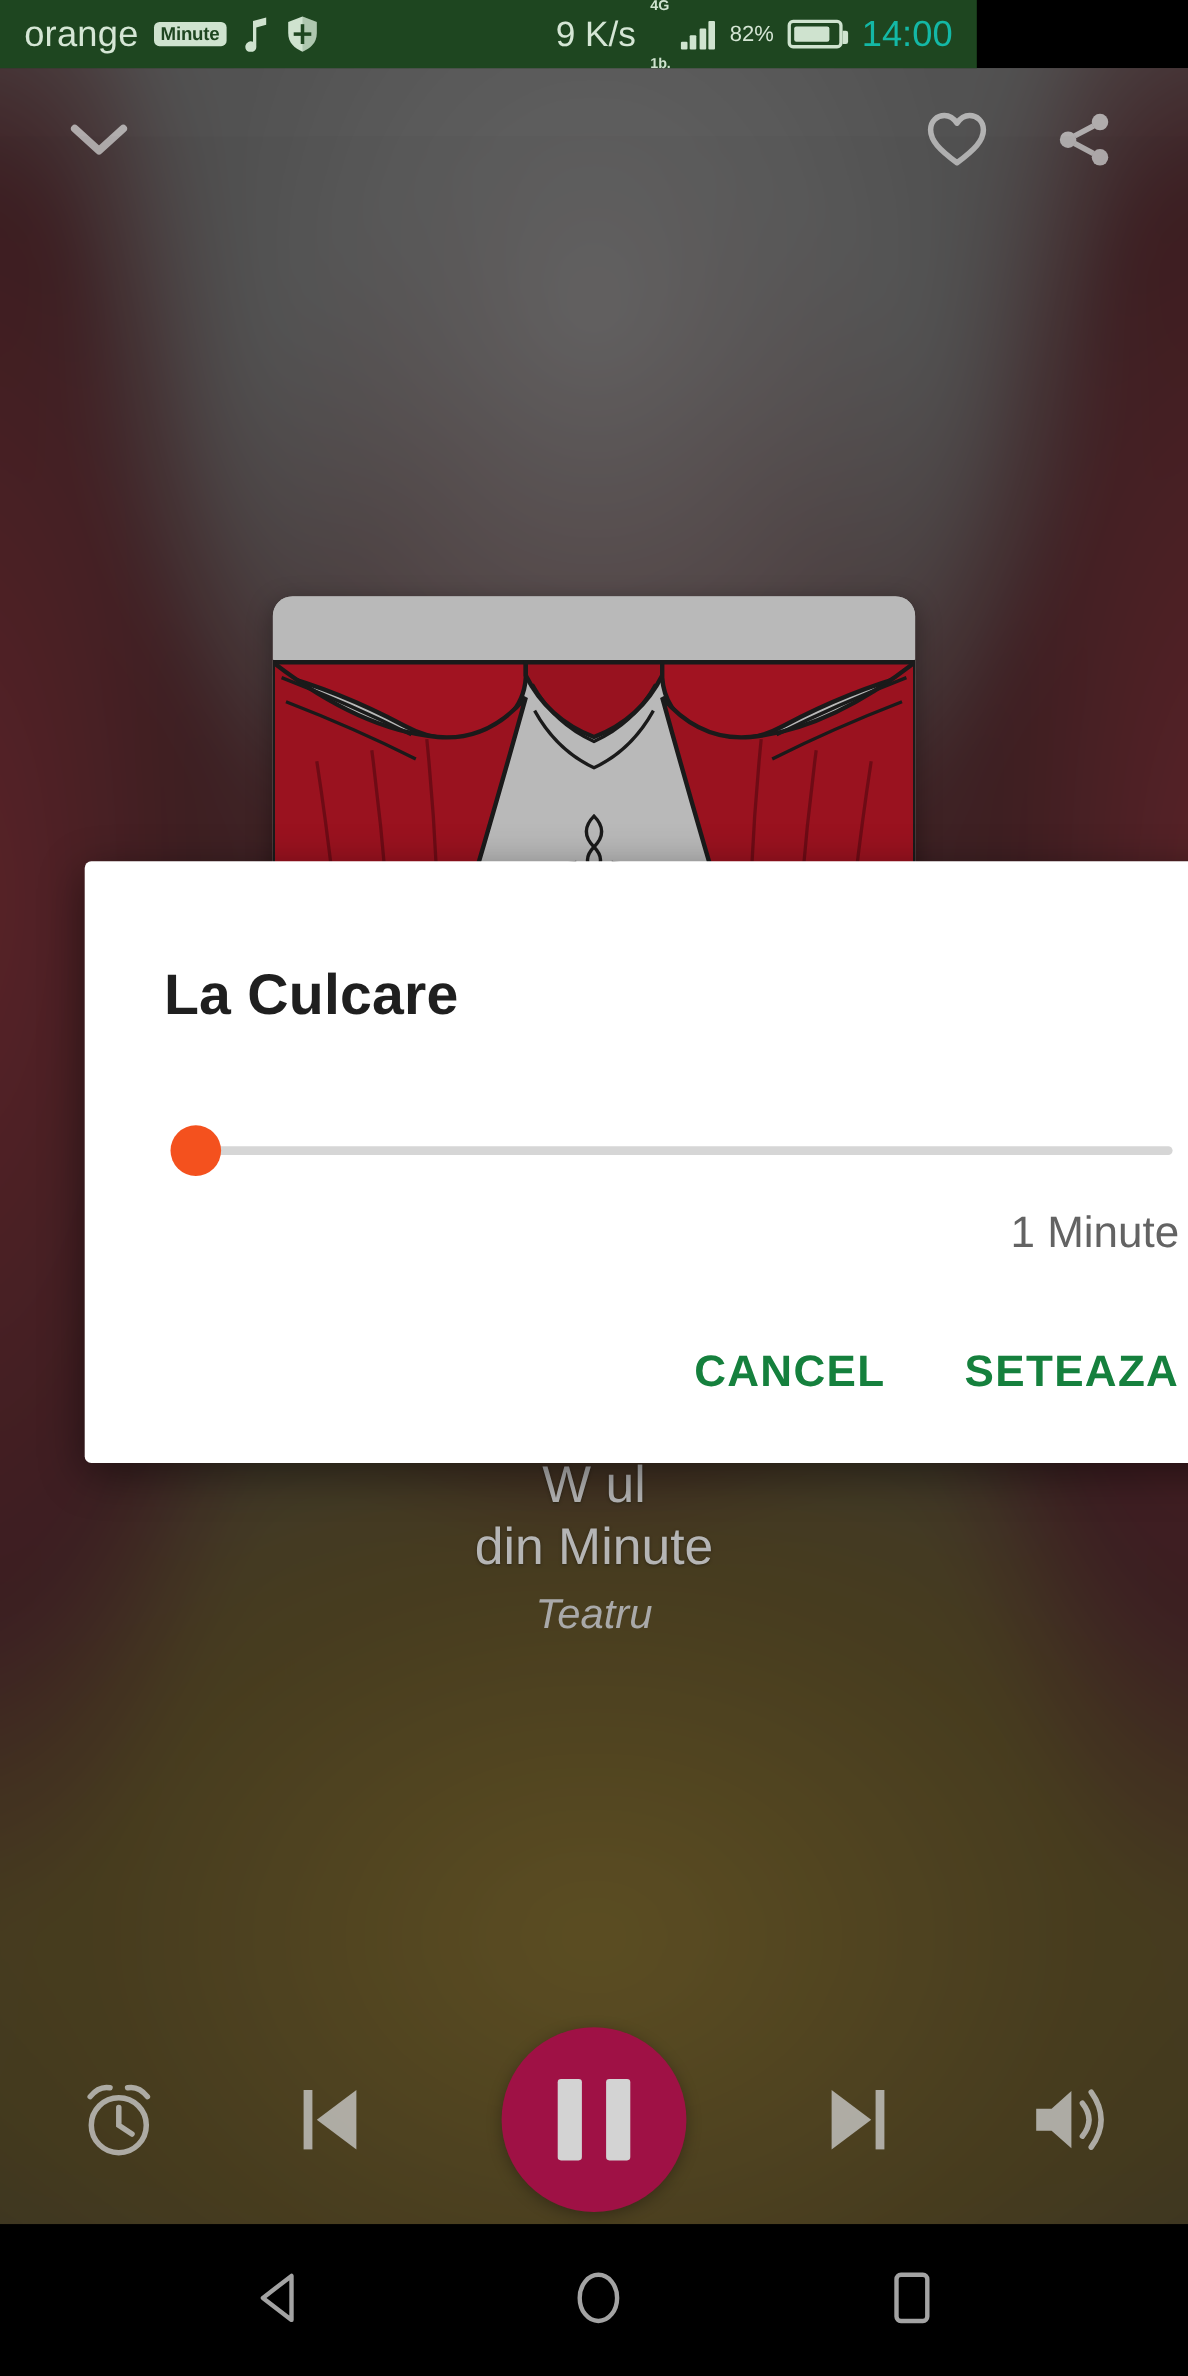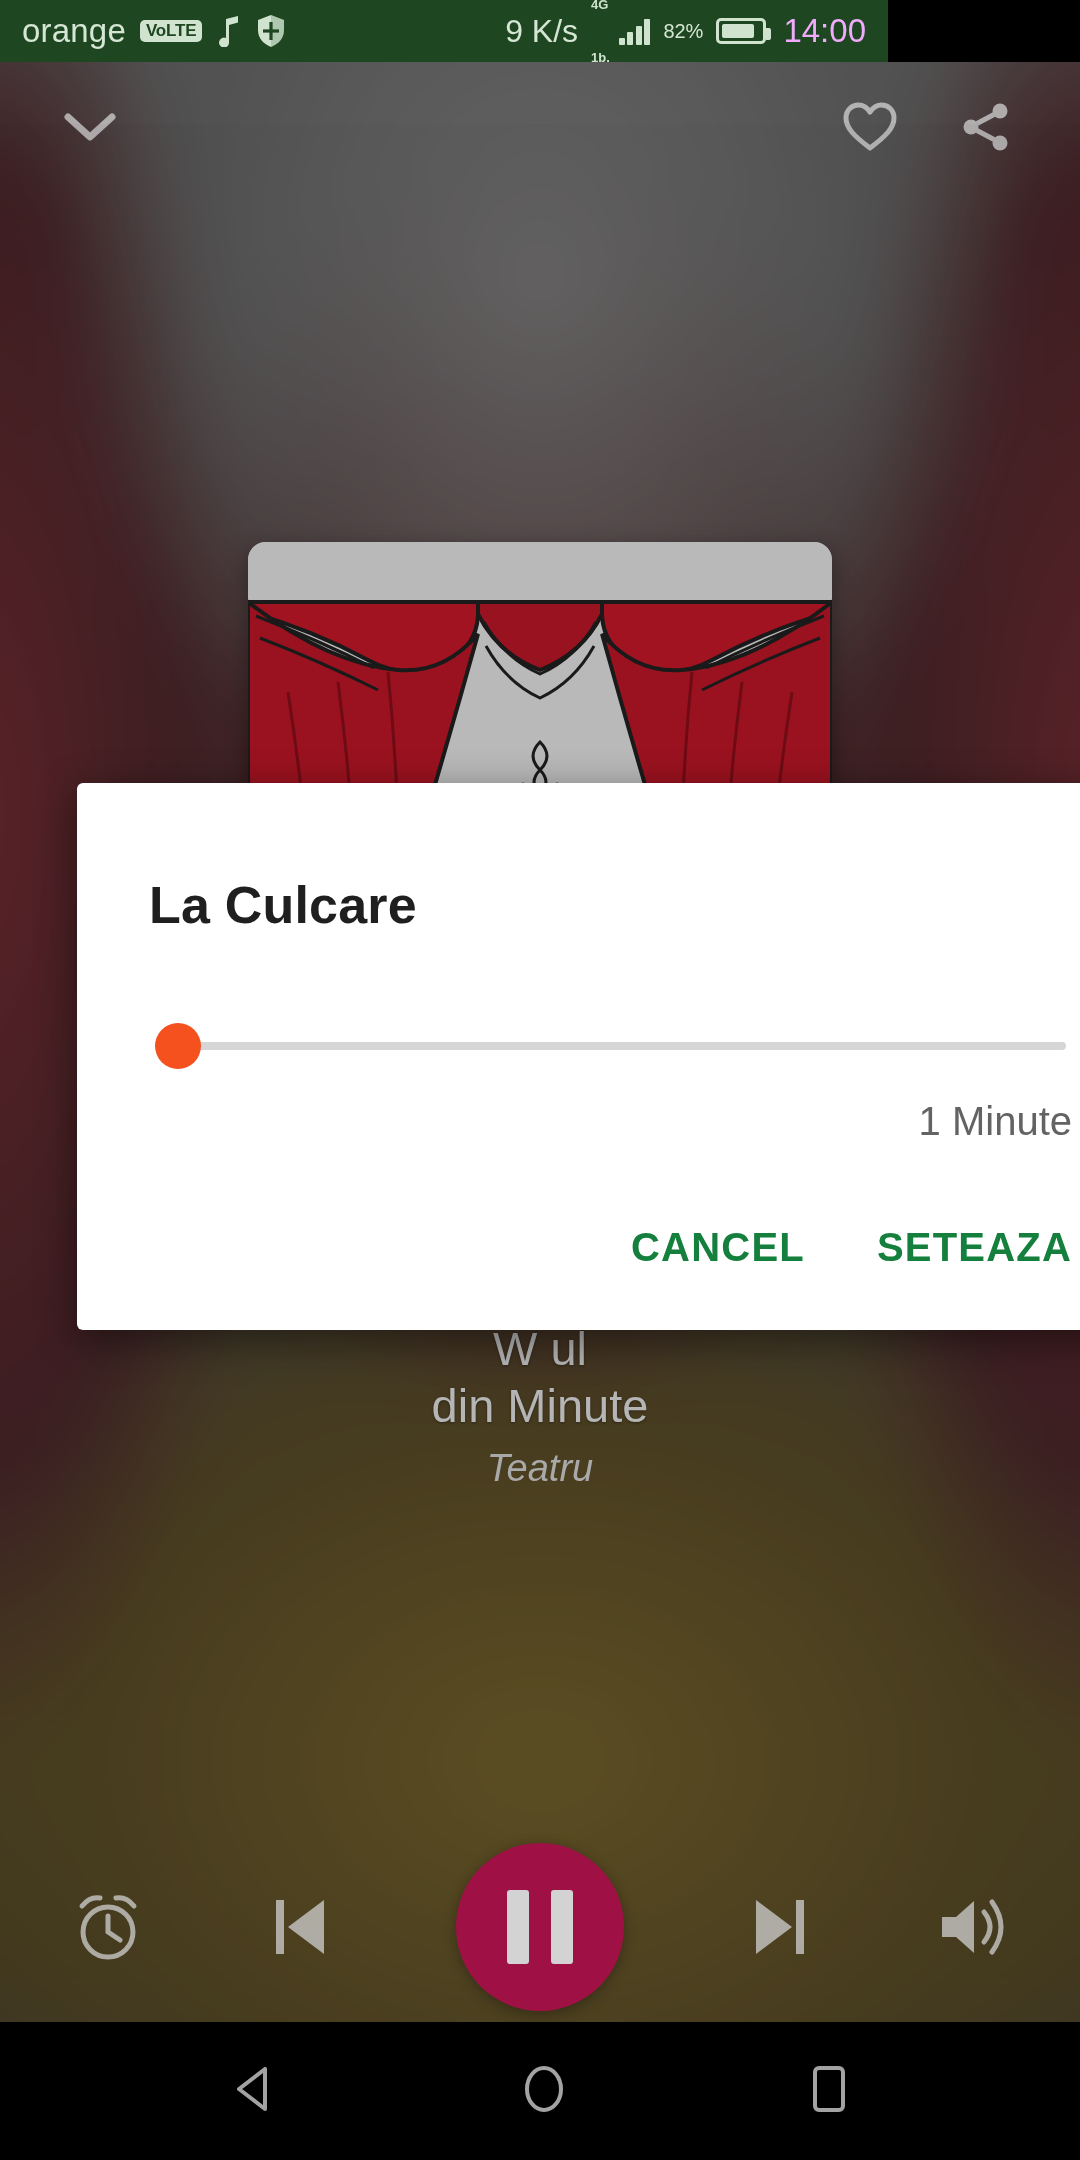--- a/index.html
+++ b/index.html
@@ -38,21 +38,21 @@
   .battery-pct{ font-size:20px; color:#d5e6d5;text-align:right; }
   .battery{
     width:50px; height:26px; border:3px solid #cfe3cf; border-radius:5px;
     position:relative; display:flex; align-items:center; padding:3px;
   }
   .battery::after{
     content:""; position:absolute; right:-8px; top:7px;
     width:5px; height:12px; background:#cfe3cf; border-radius:0 2px 2px 0;
   }
   .battery i{ display:block; height:100%; background:#cfe3cf; border-radius:2px; }
-  .clock{ font-size:33px; color:#f0abfc; margin-left:4px; }
+  .clock{ font-size:33px; color:#14b8a6; margin-left:4px; }
 
   
   #player{
     position:absolute; top:62px; left:0; width:1080px; height:1960px;
     overflow:hidden;
     background:#4a4a4a;
   }
   
   #bg-art{
     position:absolute; inset:-60px;
@@ -156,21 +156,21 @@
     gap:238px; z-index:60;
   }
   .nav-ic{ opacity:.82; }
 </style>
 </head>
 <body>
 
 <div id="status-bar">
   <div class="sb-left">
     <span class="carrier">orange</span>
-    <span class="volte">VoLTE</span>
+    <span class="volte">Minute</span>
     <span class="sb-ic">
       <svg width="26" height="32" viewBox="0 0 26 32">
           <path d="M22 1 L10 4 L10 23 A5 5 0 1 0 13 27 L13 10 L22 7.6 Z" fill="#cfe3cf"></path>
         </svg>
     </span>
     <span class="sb-ic">
       <svg width="30" height="34" viewBox="0 0 30 34">
         <path d="M15 1 L28 6 V16 C28 25 22 30 15 33 C8 30 2 25 2 16 V6 Z" fill="#cfe3cf"></path>
         <path d="M15 1 L28 6 V16 C28 25 22 30 15 33 Z" fill="#1e4620" opacity=".18"></path>
         <rect x="13.4" y="8" width="3.2" height="18" fill="#1e4620"></rect>

